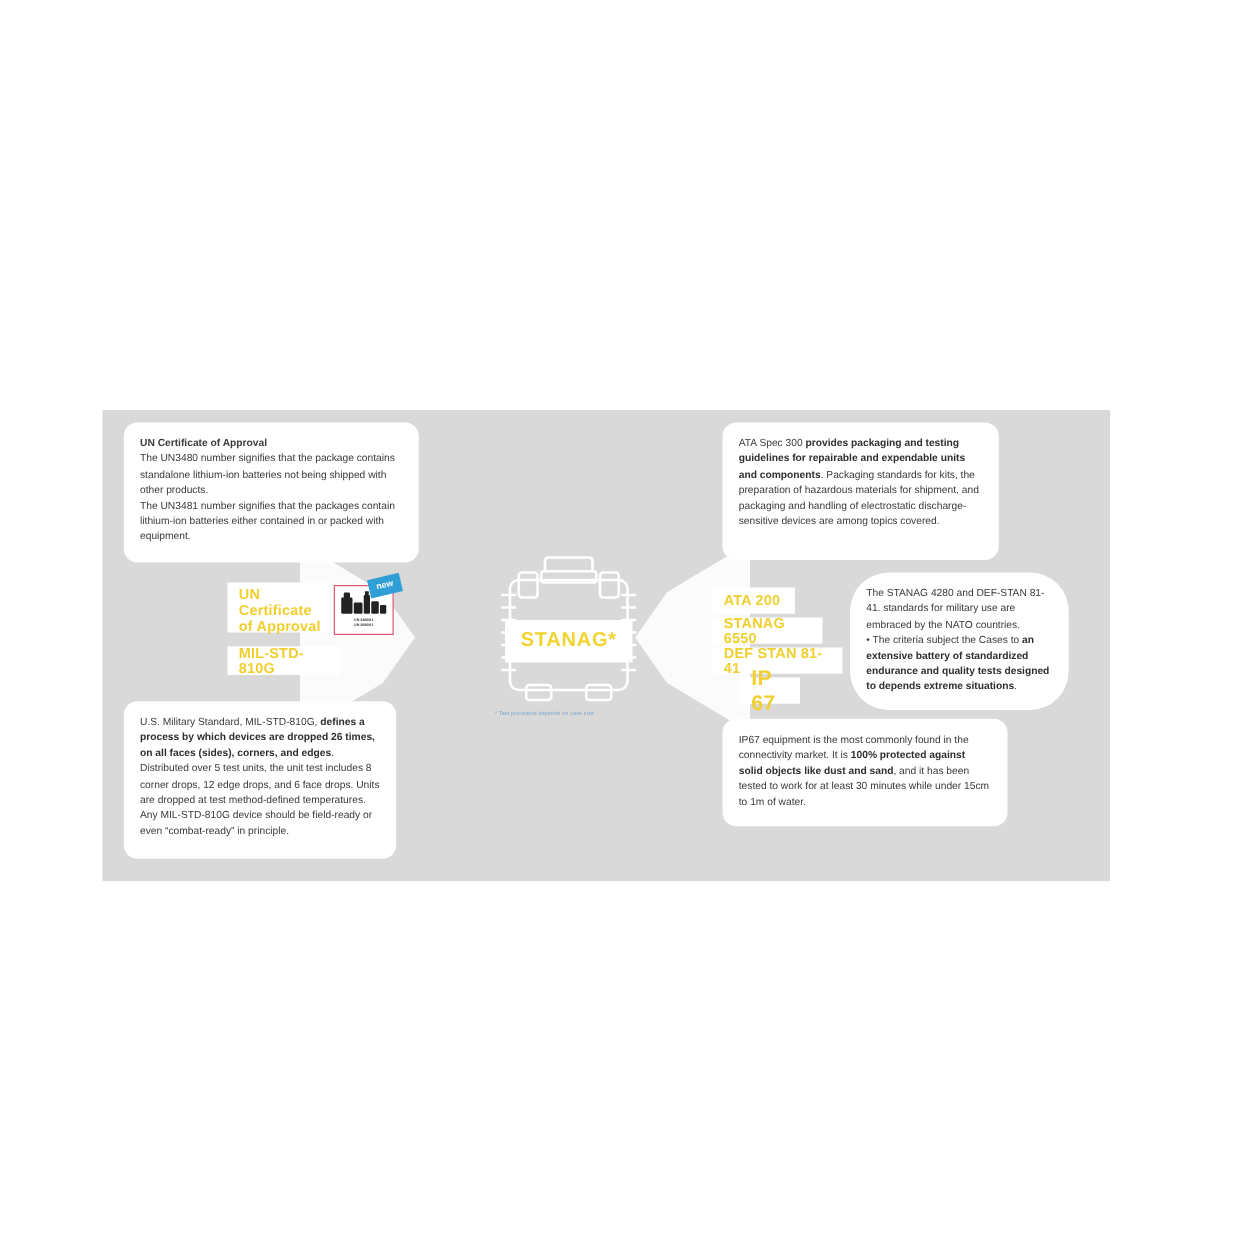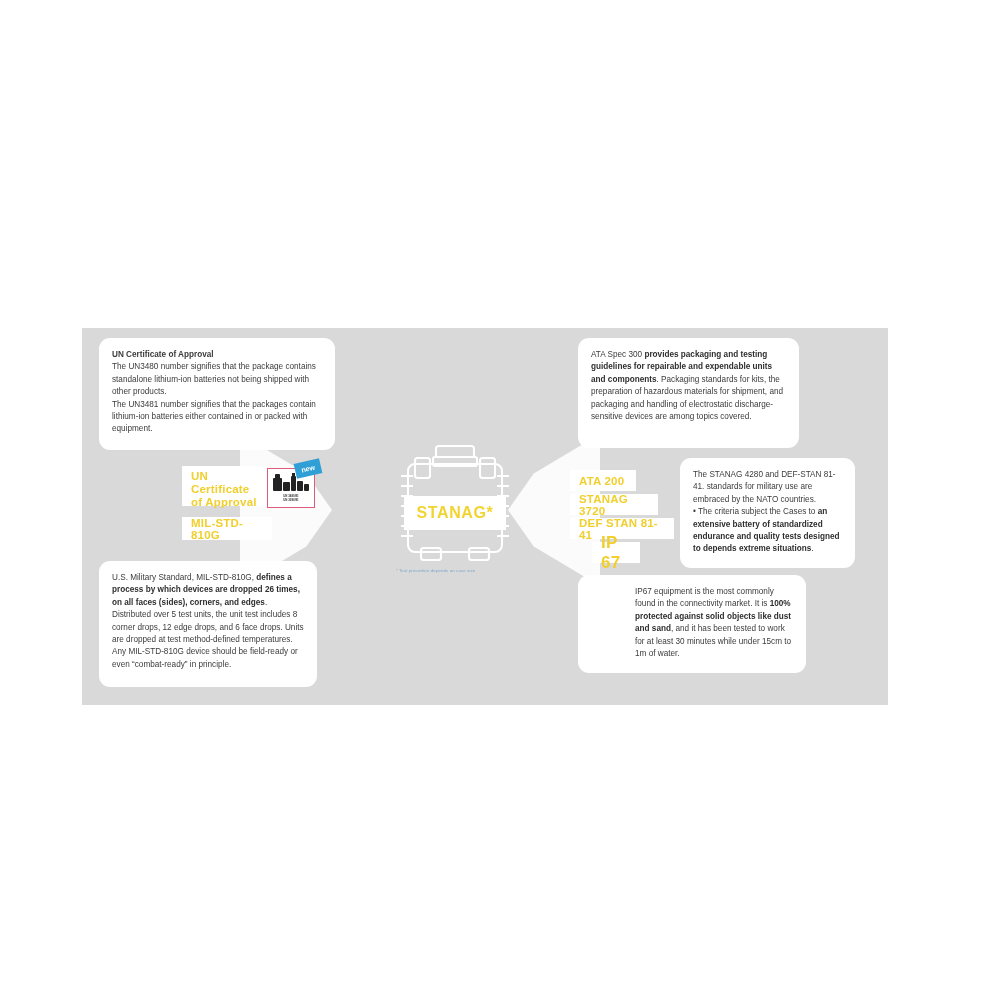--- a/index.html
+++ b/index.html
@@ -92,22 +92,22 @@
     font-size: 8.2px;
     line-height: 12.4px;
   }
   .callout .body { padding: 11px 13px; }
   .callout b { font-weight: bold; color: #2e2e2e; }
   .callout .hdr { font-weight: bold; display: block; }
 
   #callout-un      { left: 99px;  top: 338px; width: 236px; height: 112px; }
   #callout-mil     { left: 99px;  top: 561px; width: 218px; height: 126px; }
   #callout-ata     { left: 578px; top: 338px; width: 221px; height: 110px; }
-  #callout-stanag  { left: 680px; top: 458px; width: 175px; height: 110px; }
-  #callout-ip67    { left: 578px; top: 575px; width: 228px; height: 98px; padding-left: 44px; }
+  #callout-stanag  { left: 680px; top: 458px; width: 175px; height: 110px; border-radius: 31px; }
+  #callout-ip67    { left: 578px; top: 575px; width: 228px; height: 86px; }
 
   
   .badge {
     position: absolute;
     background: #ffffff;
     color: #f0cf2e;
     font-weight: bold;
     display: flex;
     align-items: center;
     box-sizing: border-box;
@@ -230,21 +230,21 @@
     <span>UN 3480/81</span><br>
     <span>UN 3090/91</span>
   </div>
 </div>
 <div class="new-ribbon">new</div>
 
 <div class="badge" id="badge-ata">
   <span>ATA 200</span>
 </div>
 <div class="badge" id="badge-stanag">
-  <span>STANAG 3720</span>
+  <span>STANAG 6550</span>
 </div>
 <div class="badge" id="badge-defstan">
   <span>DEF STAN 81-41</span>
 </div>
 <div class="badge" id="badge-ip67">
   <span>IP 67</span>
 </div>
 
 <div class="callout" id="callout-un">
   <div class="body">

